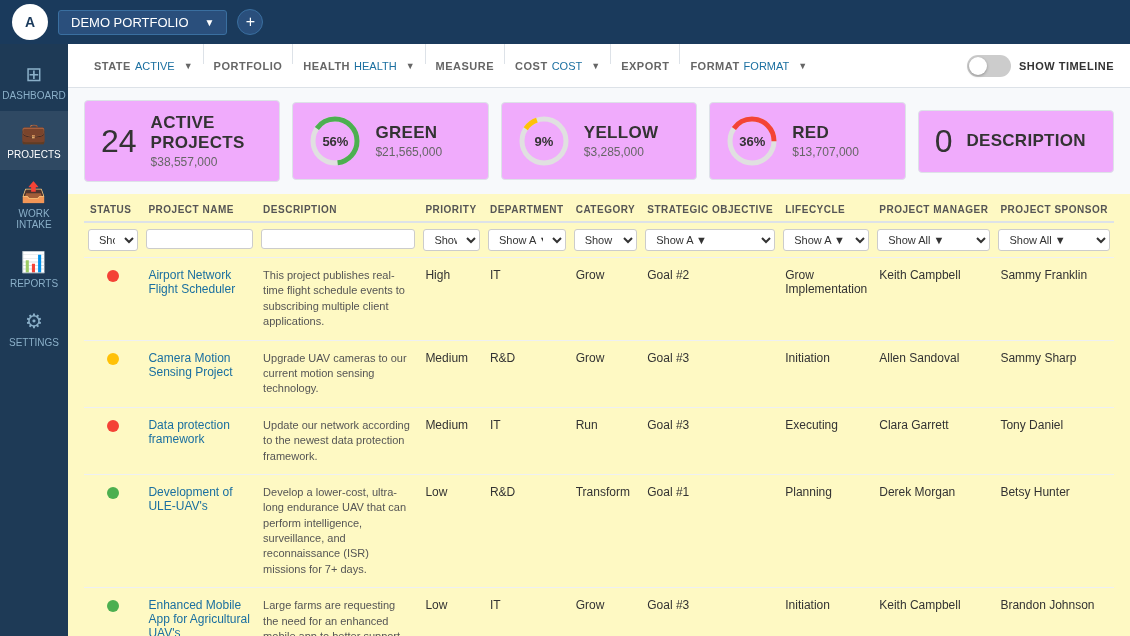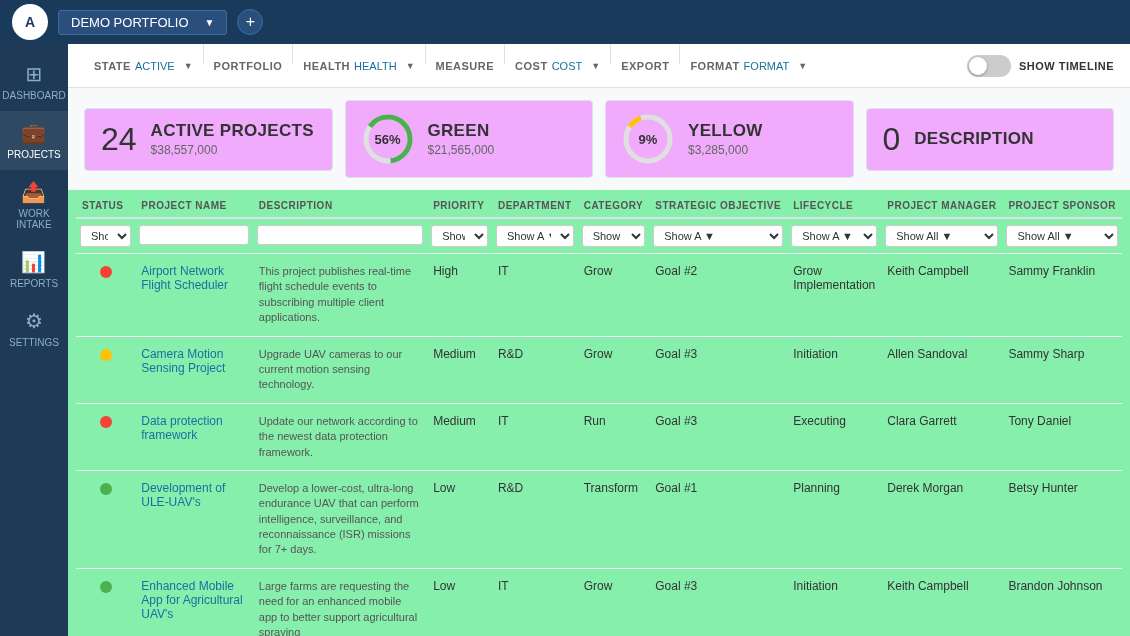--- a/index.html
+++ b/index.html
@@ -185,22 +185,22 @@
       transform: translate(-50%, -50%);
       font-size: 13px;
       font-weight: 700;
       color: #333;
     }
 
     
     .table-section {
       flex: 1;
       overflow-y: auto;
-      background: #86efac;
-      padding: 0 8px;
+      background: #fef9c3;
+      padding: 0 16px;
     }
     table { width: 100%; border-collapse: collapse; }
     thead th {
       font-size: 10px;
       font-weight: 700;
       color: #555;
       letter-spacing: 0.5px;
       padding: 10px 6px 6px 6px;
       text-align: left;
       border-bottom: 2px solid #dde2e8;
@@ -357,20 +357,33 @@
             <circle cx="26" cy="26" r="22" fill="none" stroke="#ffc107" stroke-width="5" stroke-dasharray="14.13 123.84" stroke-dashoffset="21.99" transform="rotate(-90 26 26)"></circle>
           </svg>
           <span class="gauge-label">9%</span>
         </div>
         <div class="stat-info">
           <span class="stat-title">YELLOW</span>
           <span class="stat-amount">$3,285,000</span>
         </div>
       </div>
 
+      <div class="stat-card">
+        <div class="gauge-wrap">
+          <svg viewBox="0 0 52 52">
+            <circle cx="26" cy="26" r="22" fill="none" stroke="#e0e0e0" stroke-width="5"></circle>
+            <circle cx="26" cy="26" r="22" fill="none" stroke="#f44336" stroke-width="5" stroke-dasharray="56.55 81.68" stroke-dashoffset="21.99" transform="rotate(-90 26 26)"></circle>
+          </svg>
+          <span class="gauge-label">36%</span>
+        </div>
+        <div class="stat-info">
+          <span class="stat-title">RED</span>
+          <span class="stat-amount">$13,707,000</span>
+        </div>
+      </div>
 
       <div class="stat-card">
         <span class="stat-number">0</span>
         <div class="stat-info">
           <span class="stat-title">DESCRIPTION</span>
         </div>
       </div>
     </div>
 
     <div class="table-section">

